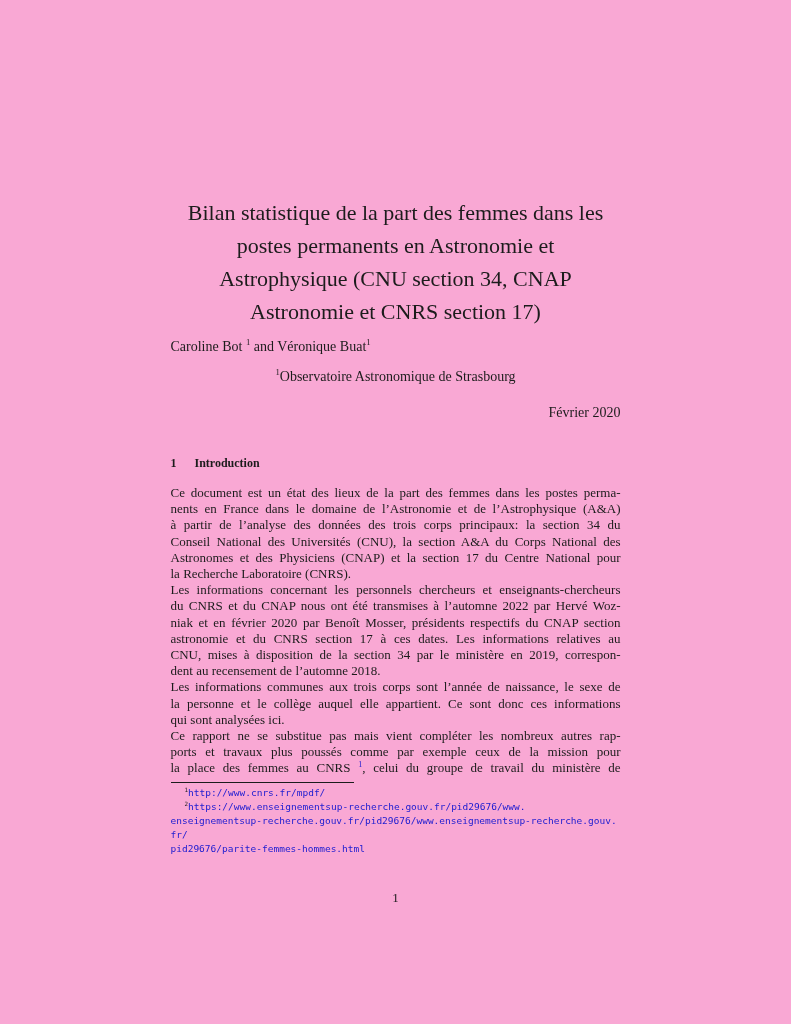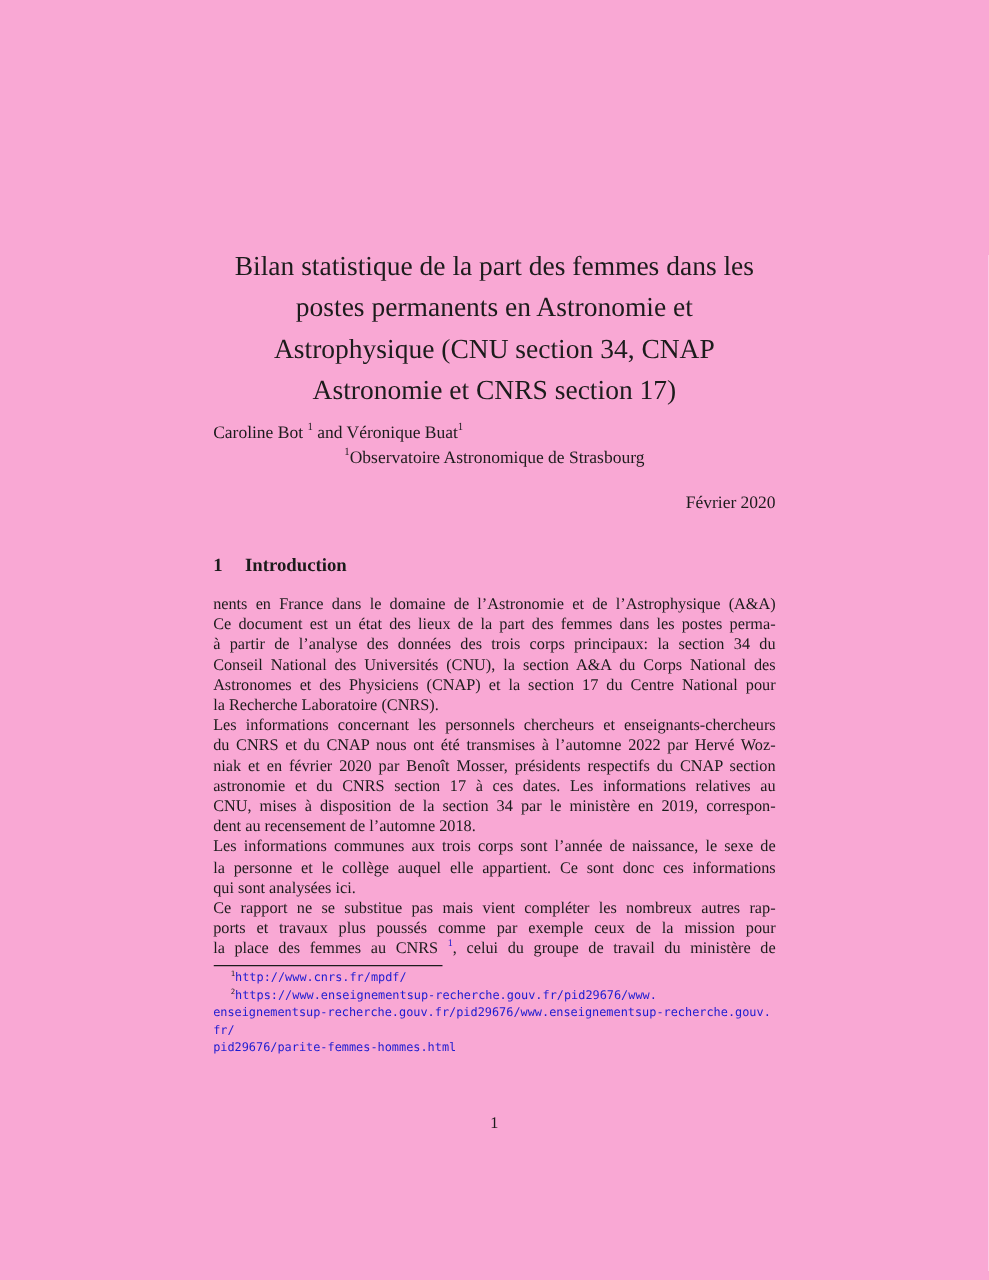--- a/index.html
+++ b/index.html
@@ -12,24 +12,24 @@
     overflow:hidden;
   }
   .content { width:450px; margin:0 auto; }
 
   .title {
     margin:196px 0 0 0;
     font-size:22px; line-height:33px;
     font-weight:400; text-align:center;
   }
   .authors { margin-top:9px;  font-size:14px; line-height:20px; text-align:left; }
-  .affil   { font-size:14px; line-height:20px; text-align:center; }
+  .affil   { margin-top:10px; font-size:14px; line-height:20px; text-align:center; }
   .date    { margin-top:16px; font-size:14px; line-height:20px; text-align:right; }
 
-  .heading { margin:28px 0 0 0; font-size:15px; line-height:24px; font-weight:700; }
+  .heading { margin:28px 0 0 0; font-size:12px; line-height:24px; font-weight:700; }
   .secnum  { display:inline-block; margin-right:18px; }
 
   #body-text { margin-top:10px; font-size:13px; line-height:16.2px; }
   .bodyline { text-align:justify; text-align-last:justify; }
   .bodyline.last { text-align-last:left; }
 
   sup { font-size:0.62em; line-height:0; vertical-align:super; }
   .link { color:var(--link,#1b1bd1); }
 
   .fnrule { margin-top:5px; width:183px; height:0; border-top:1px solid #1c1c1c; }
@@ -68,22 +68,22 @@
     </div>
 
     <div class="date">Février 2020</div>
 
     <h2 class="heading">
       <span class="secnum">1</span><span>Introduction</span>
     </h2>
 
     <div id="body-text">
         <div>
+          <div class="bodyline"><span>Ce document est un état des lieux de la part des femmes dans les postes perma-</span></div>
           <div class="bodyline"><span>nents en France dans le domaine de l’Astronomie et de l’Astrophysique (A&amp;A)</span></div>
-          <div class="bodyline"><span>Ce document est un état des lieux de la part des femmes dans les postes perma-</span></div>
           <div class="bodyline"><span>à partir de l’analyse des données des trois corps principaux: la section 34 du</span></div>
           <div class="bodyline"><span>Conseil National des Universités (CNU), la section A&amp;A du Corps National des</span></div>
           <div class="bodyline"><span>Astronomes et des Physiciens (CNAP) et la section 17 du Centre National pour</span></div>
           <div class="bodyline last"><span>la Recherche Laboratoire (CNRS).</span></div>
         </div>
         <div>
           <div class="bodyline"><span>Les informations concernant les personnels chercheurs et enseignants-chercheurs</span></div>
           <div class="bodyline"><span>du CNRS et du CNAP nous ont été transmises à l’automne 2022 par Hervé Woz-</span></div>
           <div class="bodyline"><span>niak et en février 2020 par Benoît Mosser, présidents respectifs du CNAP section</span></div>
           <div class="bodyline"><span>astronomie et du CNRS section 17 à ces dates.  Les informations relatives au</span></div>

